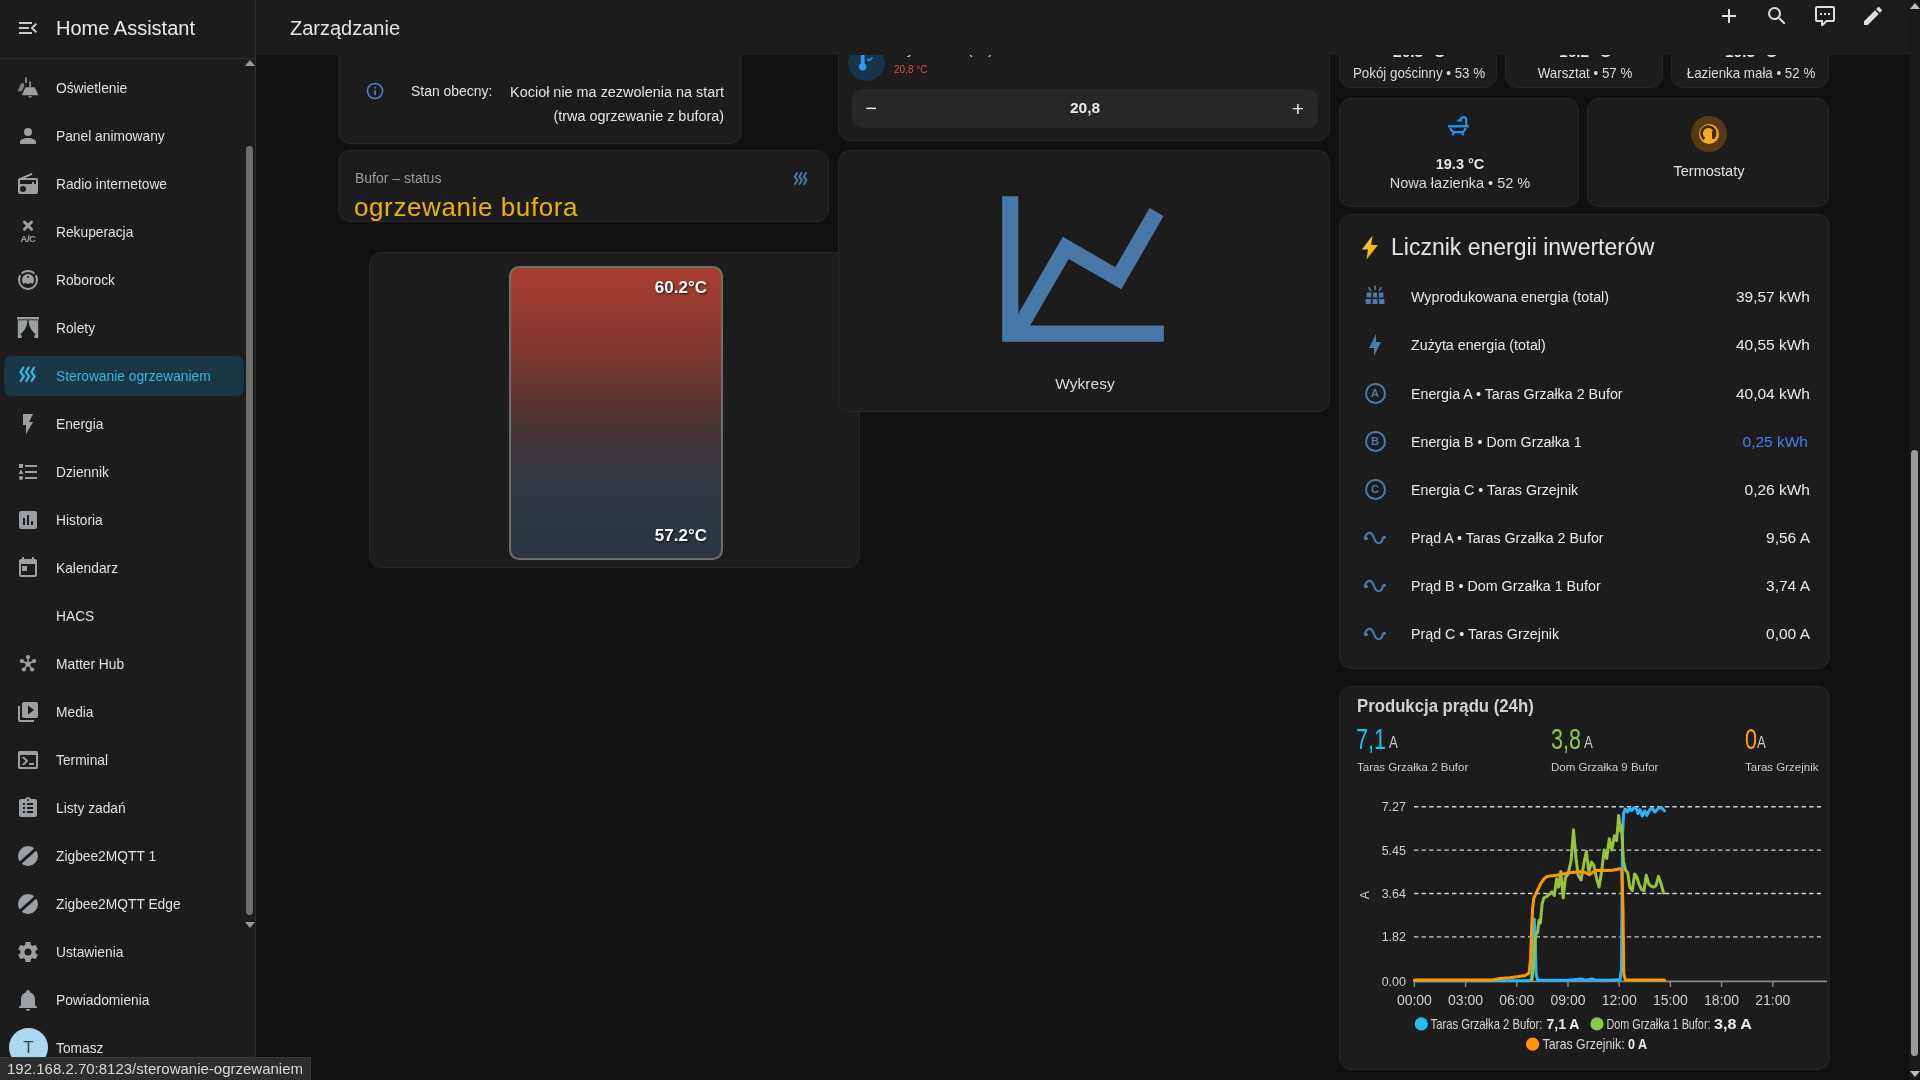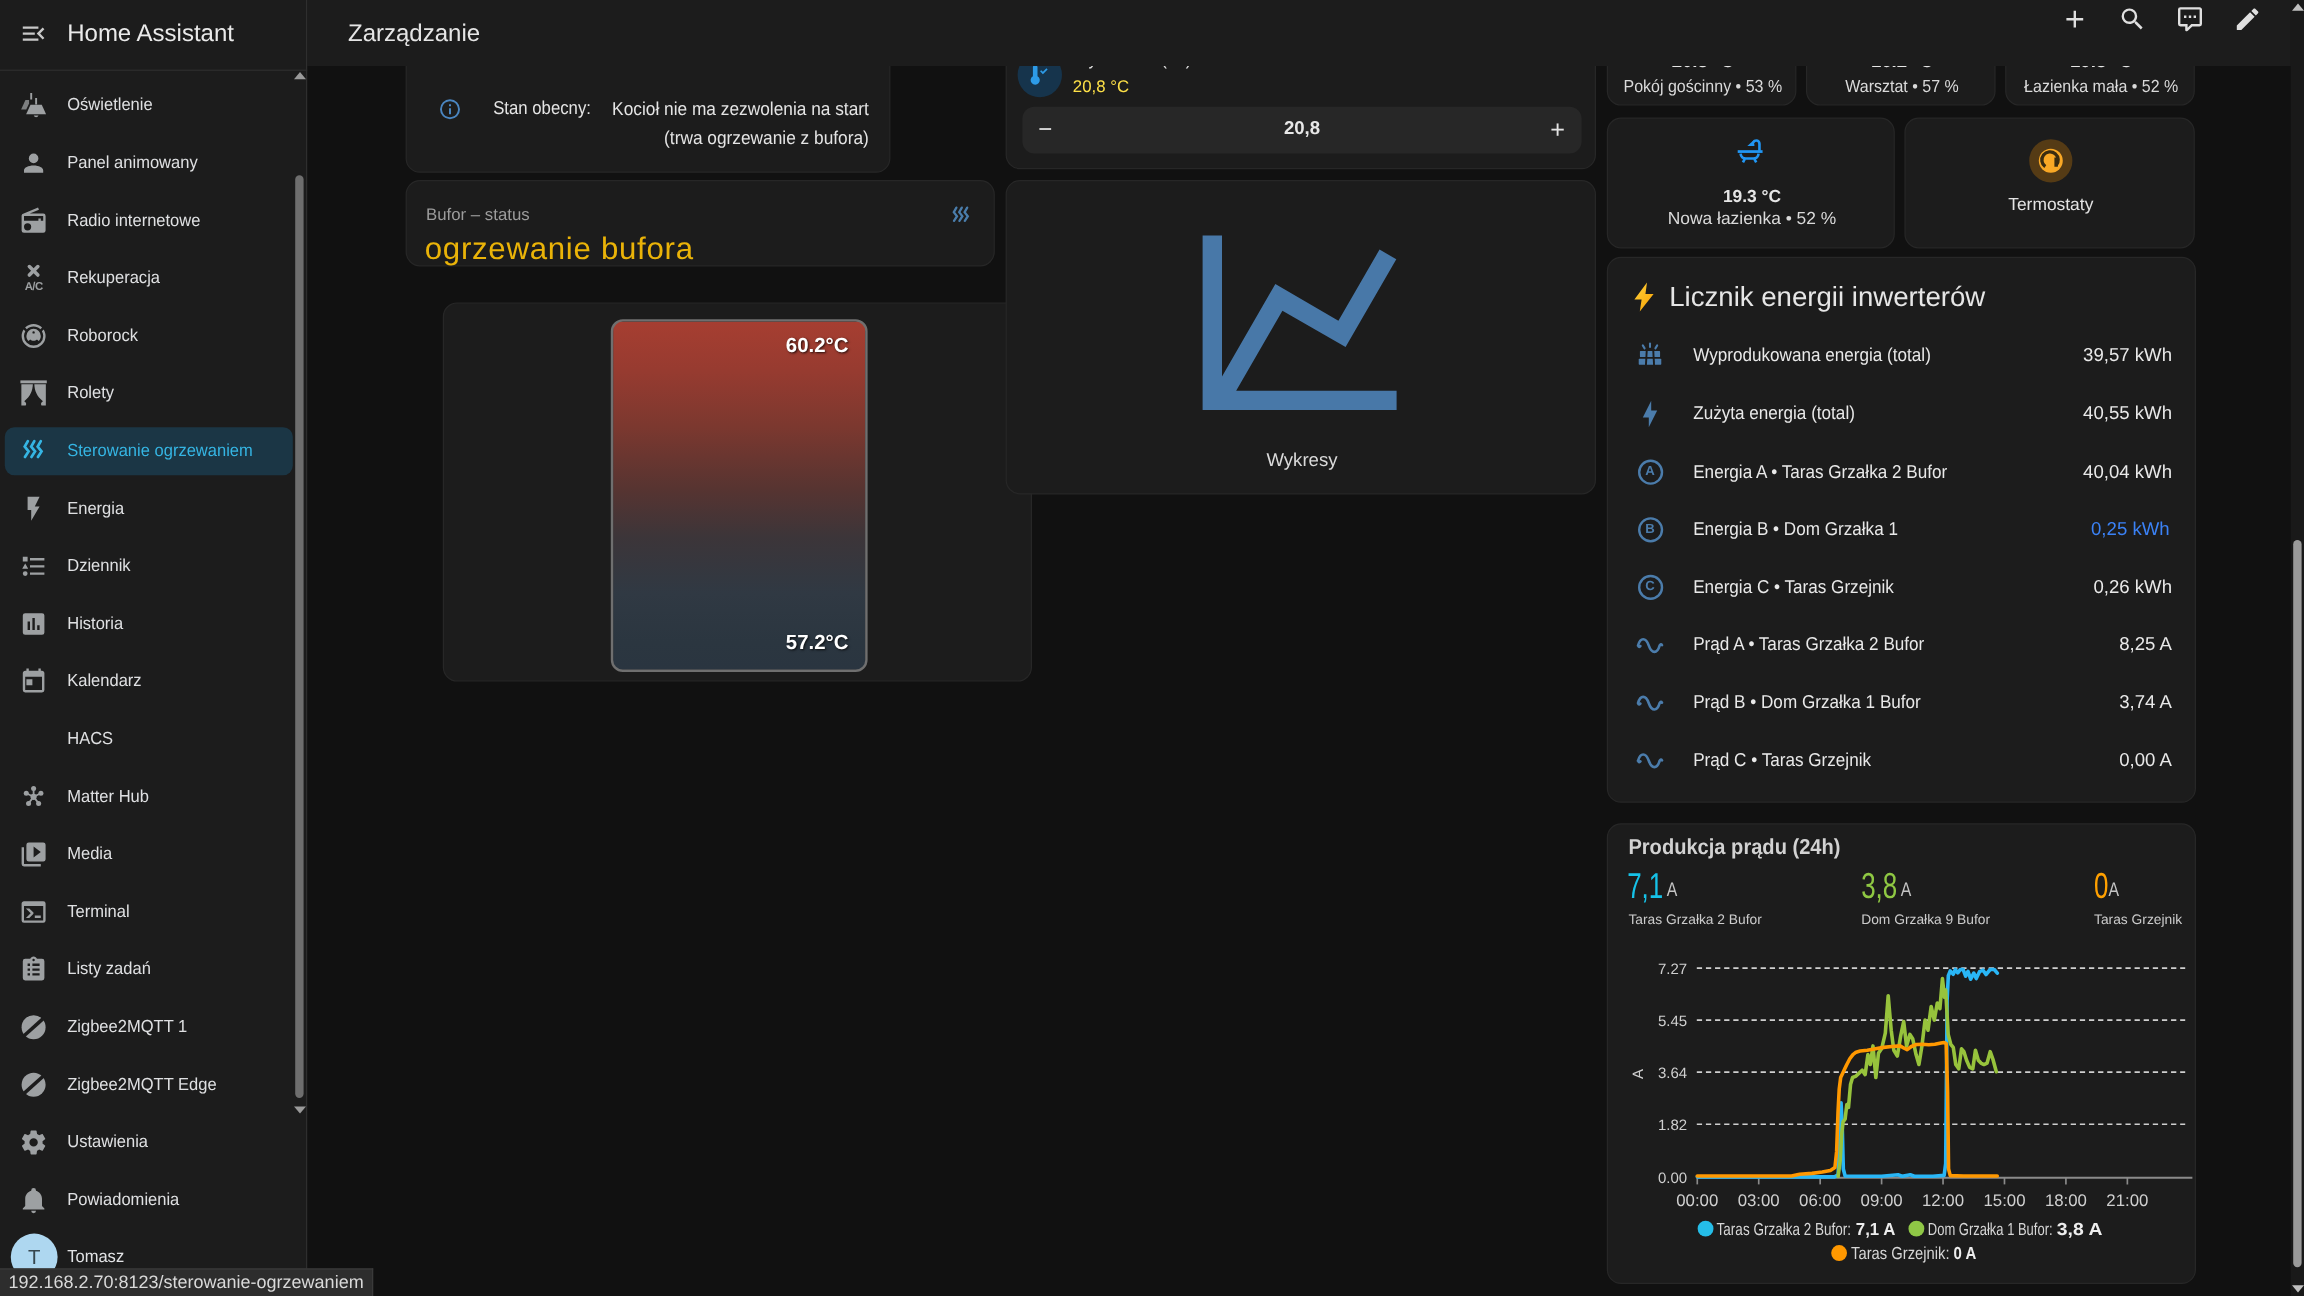--- a/index.html
+++ b/index.html
@@ -34,21 +34,21 @@
  </div>
 </div>
 <div class="card" style="left:838px;top:26px;width:492px;height:115px;">
  <div class="abs" style="left:9px;top:17px;width:37px;height:37px;border-radius:50%;background:#16344c;"></div>
  <svg class="abs" style="left:16px;top:24px" width="23" height="23" viewBox="0 0 24 24" fill="#2d9be8">
         <path d="M10,13V5A2,2 0 0,0 8,3A2,2 0 0,0 6,5V13A4,4 0 1,0 10,13M8,5A0,0 0 0,1 8,5V12H8V5Z"></path>
         <path d="M8,17.3A1.3,1.3 0 1,1 8,14.7A1.3,1.3 0 0,1 8,17.3Z"></path>
         <path d="M17.75,6.16L14.7,9.21L13.25,7.77L12.19,8.83L14.7,11.34L18.81,7.23Z"></path>
       </svg>
  <div class="abs" style="left:55px;top:14px;font-size:14px;color:#dcdcdc;">Wyzwalacz (°C)</div>
- <div class="abs" style="left:55px;top:37px;font-size:14px;color:#fde047;">20,8 °C</div>
+ <div class="abs" style="left:55px;top:37px;font-size:10px;color:#ef4444;">20,8 °C</div>
  <div class="abs" style="left:13px;top:62px;width:466px;height:39px;border-radius:10px;background:#272727;">
   <div class="abs" style="left:7px;top:8px;width:24px;height:24px;color:#e3e3e3;font-size:20px;text-align:center;line-height:22px;">−</div>
   <div class="abs" style="left:0;top:10px;width:466px;text-align:center;font-size:15.5px;font-weight:bold;color:#e8e8e8;">20,8</div>
   <div class="abs" style="right:8px;top:8px;width:24px;height:24px;color:#e3e3e3;font-size:21px;text-align:center;line-height:23px;">+</div>
  </div>
 </div>
 <div class="card" style="left:838px;top:150px;width:492px;height:262px;padding-left:31px;">
  <svg class="abs" style="left:147px;top:21px" width="194" height="194" viewBox="0 0 24 24" fill="#4878a8">
         <path d="M16,11.78L20.24,4.45L21.97,5.45L16.74,14.5L10.23,10.75L5.46,19H22V21H2V3H4V17.54L9.5,8L16,11.78Z"></path>
       </svg>
@@ -125,21 +125,21 @@
  <div class="abs" style="left:24.5px;top:216px;width:21px;height:21px;border-radius:50%;border:2px solid #4b7cab;color:#4b7cab;font-size:11px;font-weight:bold;text-align:center;line-height:17px;">B</div>
  <div class="abs" style="left:71px;top:218px;font-size:15.5px;color:#e9e9e9;white-space:nowrap;transform:scaleX(0.92);transform-origin:0 0;">Energia B • Dom Grzałka 1</div>
  <div class="abs" style="right:21px;top:218px;font-size:15.5px;color:#3b82f6;">0,25 kWh</div>
  <div class="abs" style="left:24.5px;top:264px;width:21px;height:21px;border-radius:50%;border:2px solid #4b7cab;color:#4b7cab;font-size:11px;font-weight:bold;text-align:center;line-height:17px;">C</div>
  <div class="abs" style="left:71px;top:266px;font-size:15.5px;color:#e9e9e9;white-space:nowrap;transform:scaleX(0.92);transform-origin:0 0;">Energia C • Taras Grzejnik</div>
  <div class="abs" style="right:19px;top:266px;font-size:15.5px;color:#e9e9e9;">0,26 kWh</div>
  <svg class="abs" style="left:23px;top:311px" width="24" height="24" viewBox="0 0 24 24">
         <path fill="none" stroke="#4b7cab" stroke-width="2.2" stroke-linecap="round" d="M2,12C4,5 8.5,5 11,12C13.5,19 18,19 20,12M20,12C20.6,10.6 21.4,10.6 22,11.6M2,12C2.6,13.4 3.4,13.4 4,12.4"></path>
       </svg>
  <div class="abs" style="left:71px;top:314px;font-size:15.5px;color:#e9e9e9;white-space:nowrap;transform:scaleX(0.92);transform-origin:0 0;">Prąd A • Taras Grzałka 2 Bufor</div>
- <div class="abs" style="right:19px;top:314px;font-size:15.5px;color:#e9e9e9;">8,25 A</div>
+ <div class="abs" style="right:19px;top:314px;font-size:15.5px;color:#e9e9e9;">9,56 A</div>
  <svg class="abs" style="left:23px;top:359px" width="24" height="24" viewBox="0 0 24 24">
         <path fill="none" stroke="#4b7cab" stroke-width="2.2" stroke-linecap="round" d="M2,12C4,5 8.5,5 11,12C13.5,19 18,19 20,12M20,12C20.6,10.6 21.4,10.6 22,11.6M2,12C2.6,13.4 3.4,13.4 4,12.4"></path>
       </svg>
  <div class="abs" style="left:71px;top:362px;font-size:15.5px;color:#e9e9e9;white-space:nowrap;transform:scaleX(0.92);transform-origin:0 0;">Prąd B • Dom Grzałka 1 Bufor</div>
  <div class="abs" style="right:19px;top:362px;font-size:15.5px;color:#e9e9e9;">3,74 A</div>
  <svg class="abs" style="left:23px;top:407px" width="24" height="24" viewBox="0 0 24 24">
         <path fill="none" stroke="#4b7cab" stroke-width="2.2" stroke-linecap="round" d="M2,12C4,5 8.5,5 11,12C13.5,19 18,19 20,12M20,12C20.6,10.6 21.4,10.6 22,11.6M2,12C2.6,13.4 3.4,13.4 4,12.4"></path>
       </svg>
  <div class="abs" style="left:71px;top:410px;font-size:15.5px;color:#e9e9e9;white-space:nowrap;transform:scaleX(0.92);transform-origin:0 0;">Prąd C • Taras Grzejnik</div>
  <div class="abs" style="right:19px;top:410px;font-size:15.5px;color:#e9e9e9;">0,00 A</div>

